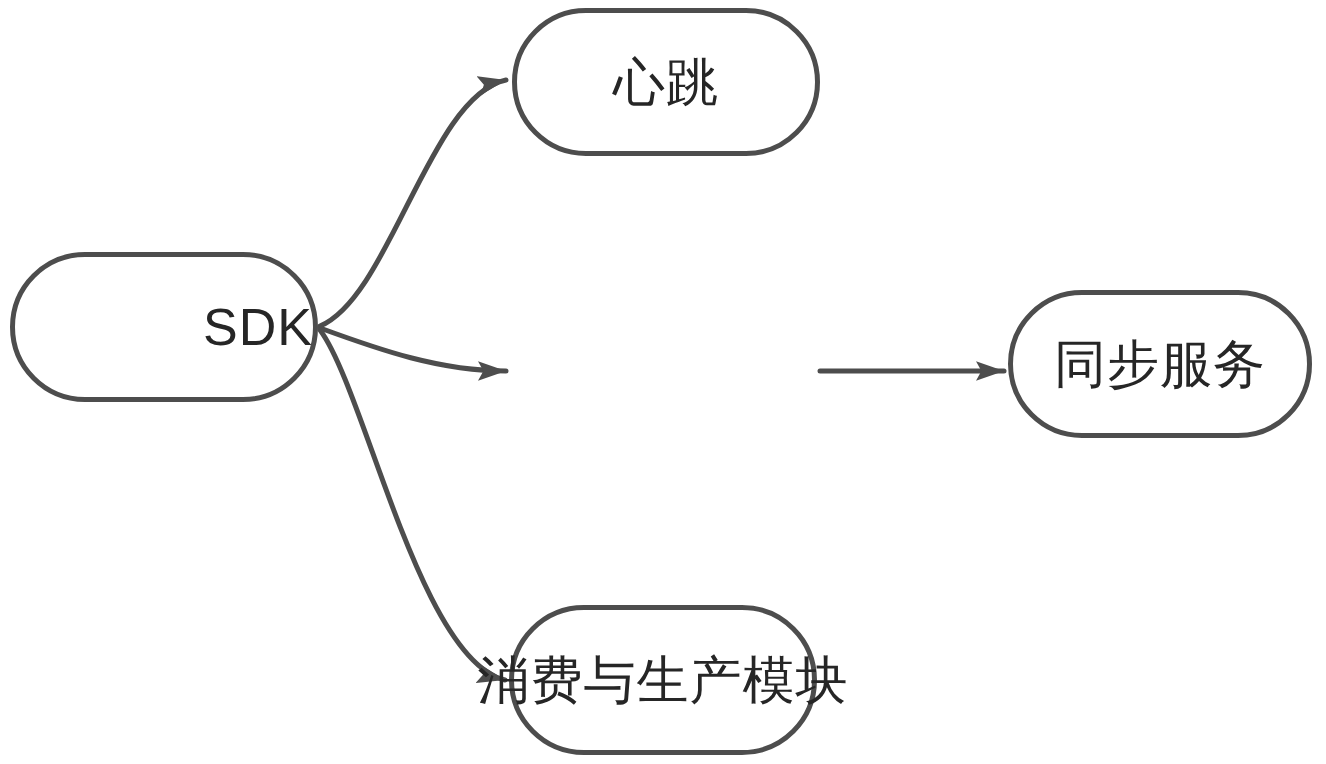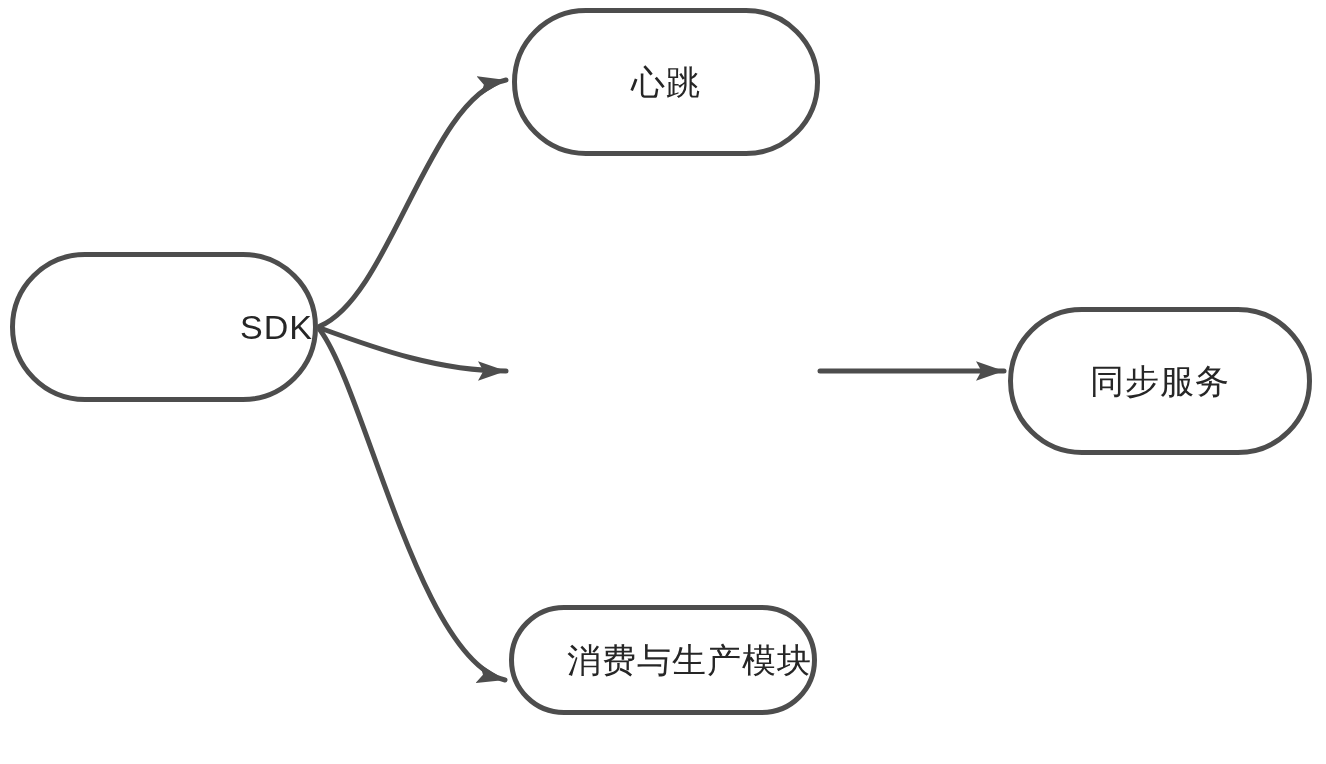--- a/index.html
+++ b/index.html
@@ -33,30 +33,30 @@
     box-sizing: border-box;
     border: 5px solid #4d4d4d;
     border-radius: 78px;
     background: #ffffff;
     display: flex;
     align-items: center;
     justify-content: center;
   }
   .node-label {
     color: #262626;
-    font-size: 34px;
+    font-size: 52px;
     line-height: 1;
     white-space: nowrap;
     letter-spacing: 1px;
   }
   .node-sdk          { left: 10px;   top: 252px; width: 308px; height: 150px; justify-content: flex-end; }
   .node-heartbeat    { left: 512px;  top: 8px;   width: 308px; height: 148px; }
   .node-remote       { left: 512px;  top: 296px; width: 308px; height: 150px; }
-  .node-sync         { left: 1008px; top: 307px; width: 304px; height: 148px; }
-  .node-consume      { left: 509px;  top: 605px; width: 308px; height: 110px; justify-content: flex-end; }
+  .node-sync         { left: 1008px; top: 290px; width: 304px; height: 148px; }
+  .node-consume      { left: 509px;  top: 605px; width: 308px; height: 150px; }
 </style>
 </head>
 <body>
 
 <div class="canvas">
 
   <svg class="edges-layer" viewBox="0 0 1326 764" xmlns="http://www.w3.org/2000/svg">
     <defs>
       <marker id="arrowhead" markerUnits="userSpaceOnUse" markerWidth="28" markerHeight="20" viewBox="0 0 26 18" refX="26" refY="9" orient="auto">
         <path d="M0,0 L26,9 L0,18 L5,9 Z" fill="#4d4d4d"></path>

